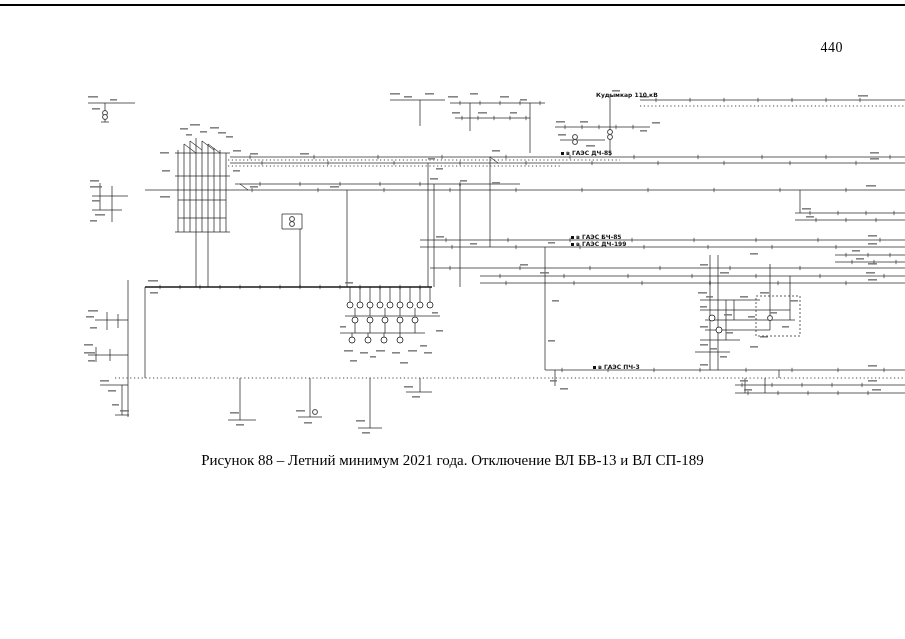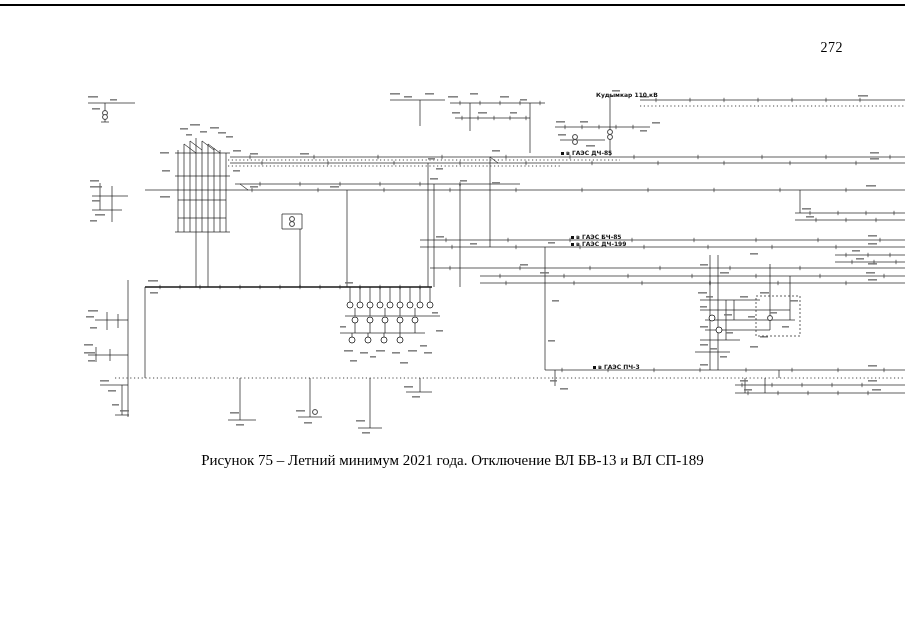--- a/index.html
+++ b/index.html
@@ -17,21 +17,21 @@
   #diagram-svg rect.micro{fill:#6e6e6e;opacity:.85;}
   #diagram-svg rect.blk{fill:#111;}
   #diagram-svg rect.dsh{fill:none;stroke:#1a1a1a;stroke-width:.7;stroke-dasharray:2 2;}
   #diagram-svg text.lbl{font-family:"DejaVu Sans", sans-serif;font-size:6px;font-weight:600;fill:#111;}
 </style>
 </head>
 <body>
 
 <div class="page">
   <div class="top-rule"></div>
-  <div class="page-number">272</div>
+  <div class="page-number">440</div>
 
   <svg id="diagram-svg" width="905" height="639" viewBox="0 0 905 639">
     <g id="gen-lines">
         <line x1="88" y1="103" x2="135" y2="103" class=""></line>
         <line x1="101" y1="122" x2="109" y2="122" class=""></line>
         <line x1="390" y1="100" x2="445" y2="100" class=""></line>
         <line x1="450" y1="103" x2="545" y2="103" class=""></line>
         <line x1="455" y1="118" x2="530" y2="118" class=""></line>
         <line x1="555" y1="127" x2="650" y2="127" class=""></line>
         <line x1="560" y1="140" x2="605" y2="140" class=""></line>
@@ -462,14 +462,14 @@
         <rect x="593" y="366" width="3" height="3" class="blk"></rect>
         <rect x="756" y="296" width="44" height="40" class="dsh"></rect>
       </g>
     <text class="lbl" x="566" y="155">в ГАЭС ДЧ-85</text>
     <text class="lbl" x="576" y="238.5">в ГАЭС БЧ-85</text>
     <text class="lbl" x="576" y="246">в ГАЭС ДЧ-199</text>
     <text class="lbl" x="598" y="368.5">в ГАЭС ПЧ-3</text>
     <text class="lbl" x="596" y="97">Кудымкар 110 кВ</text>
   </svg>
 
-  <div class="caption">Рисунок 75 – Летний минимум 2021 года. Отключение ВЛ БВ-13 и ВЛ СП-189</div>
+  <div class="caption">Рисунок 88 – Летний минимум 2021 года. Отключение ВЛ БВ-13 и ВЛ СП-189</div>
 </div>
 
 </body></html>

